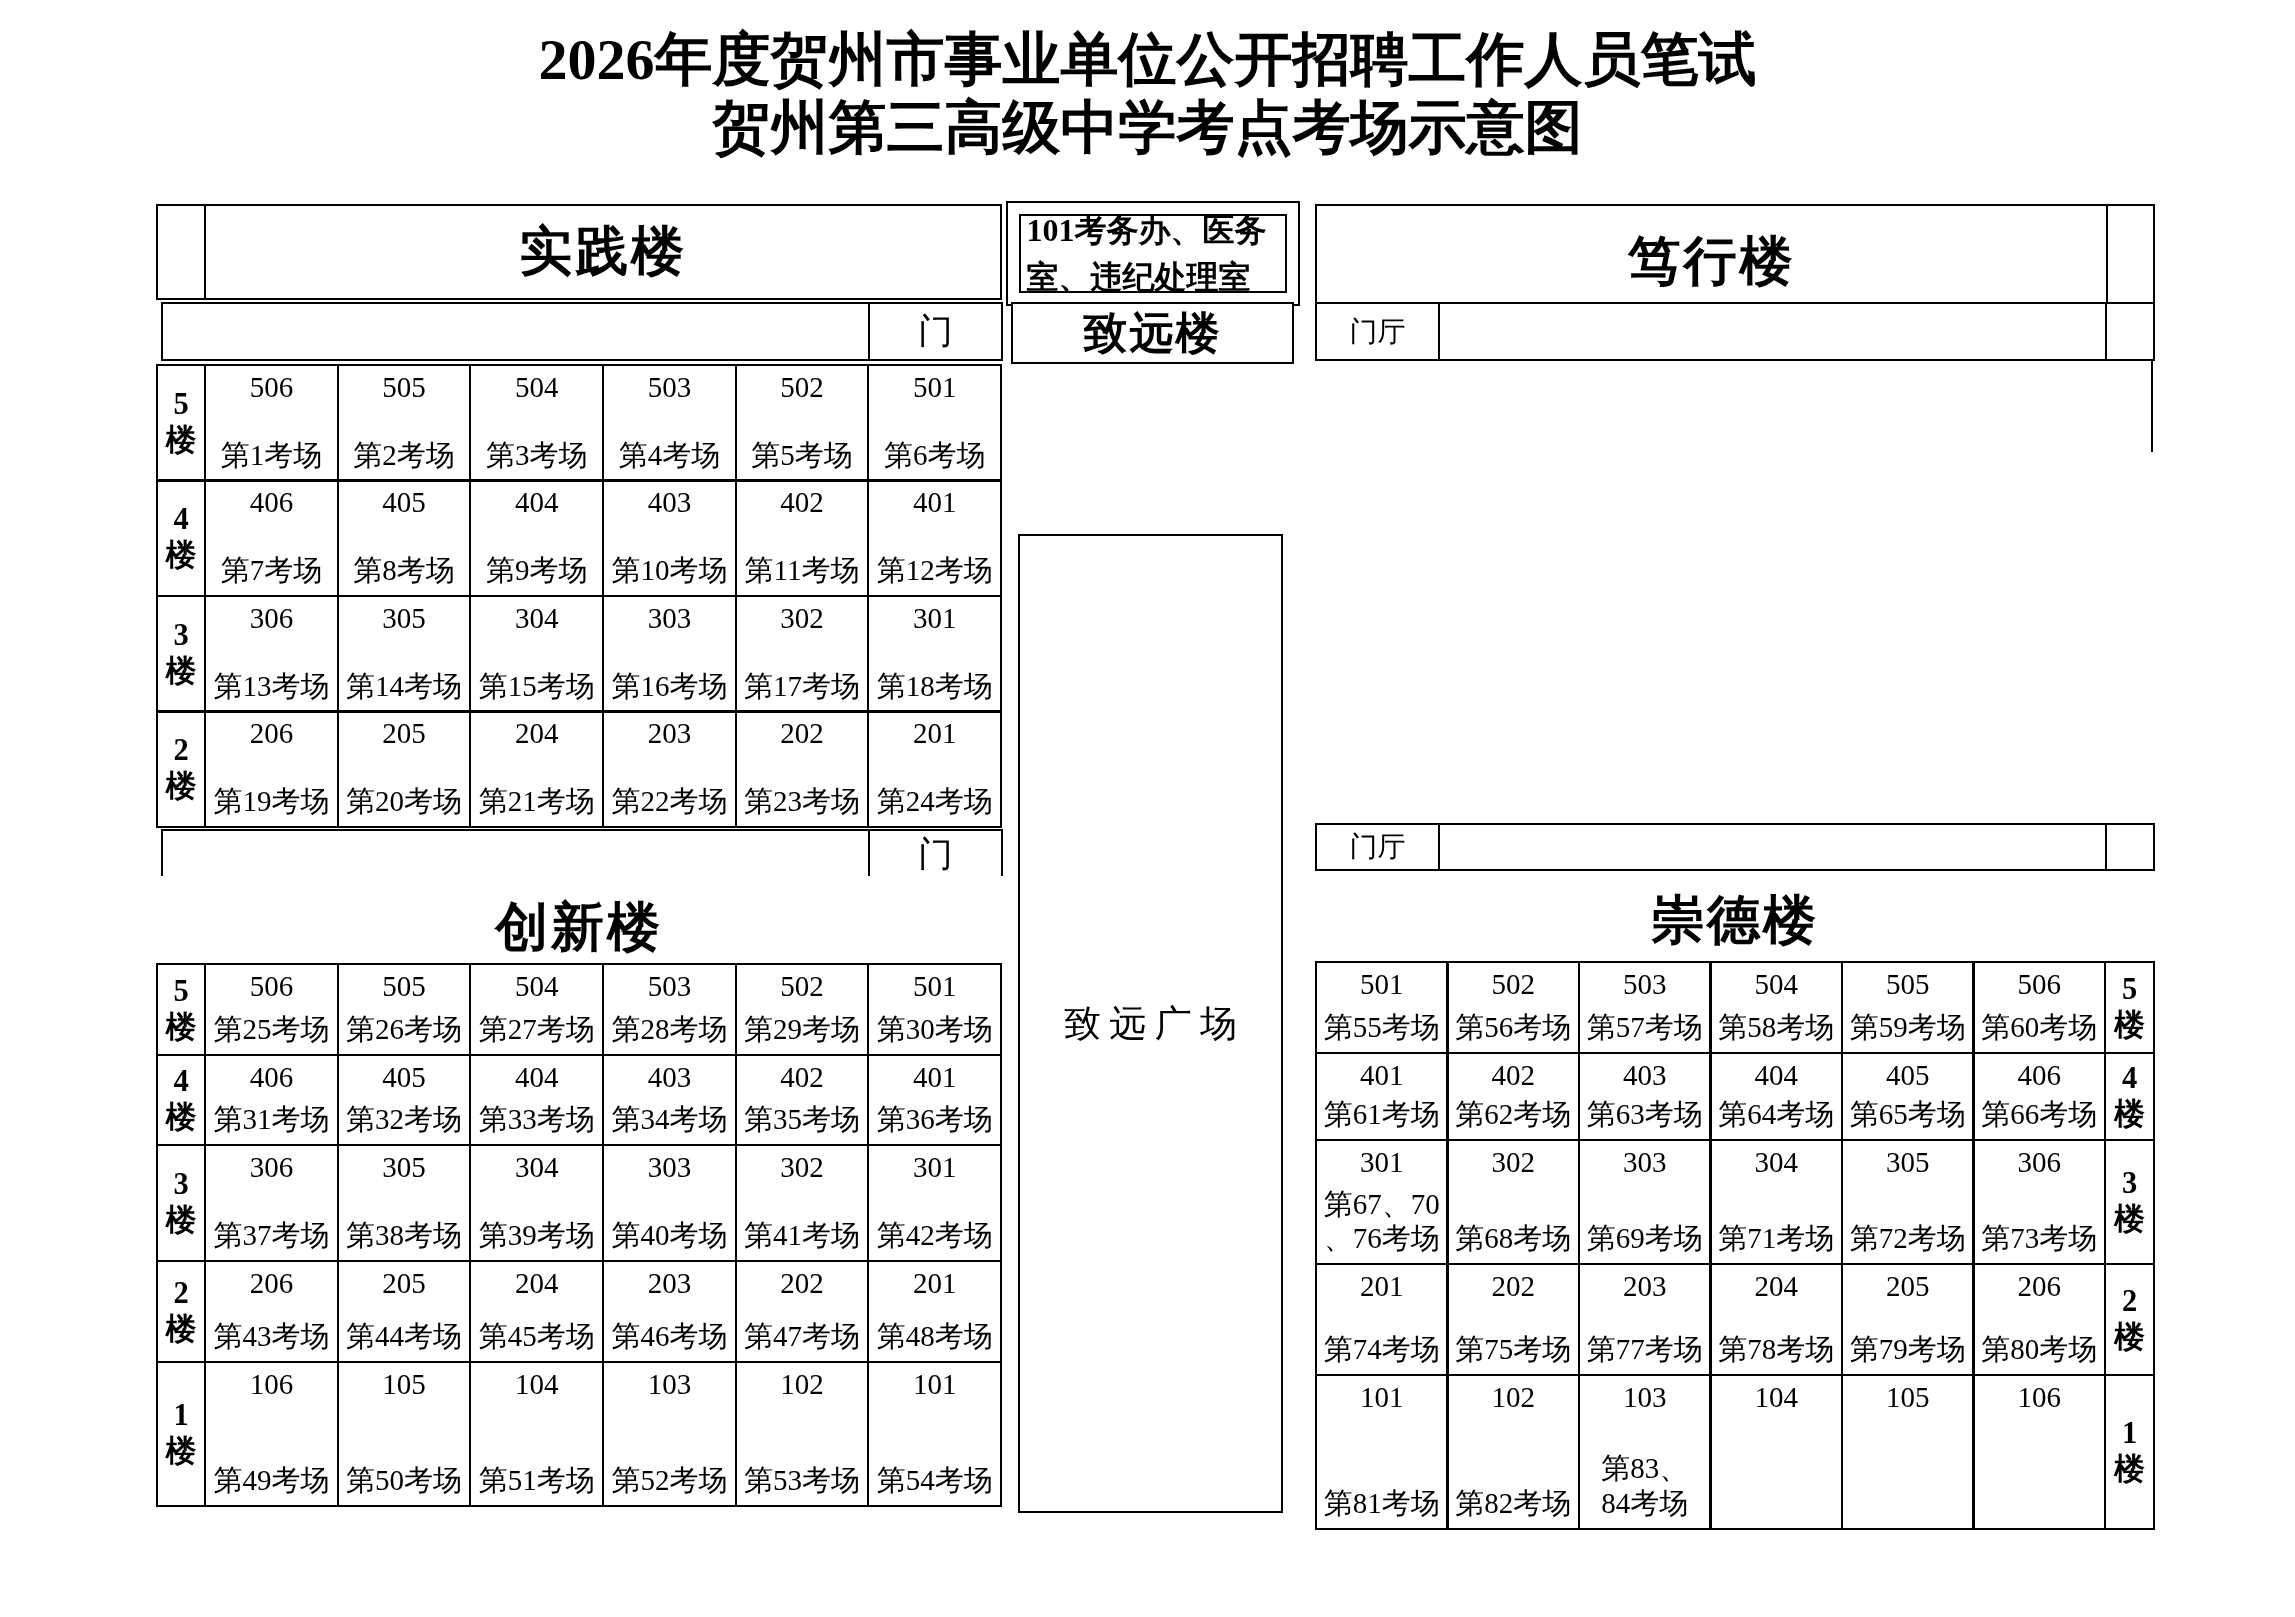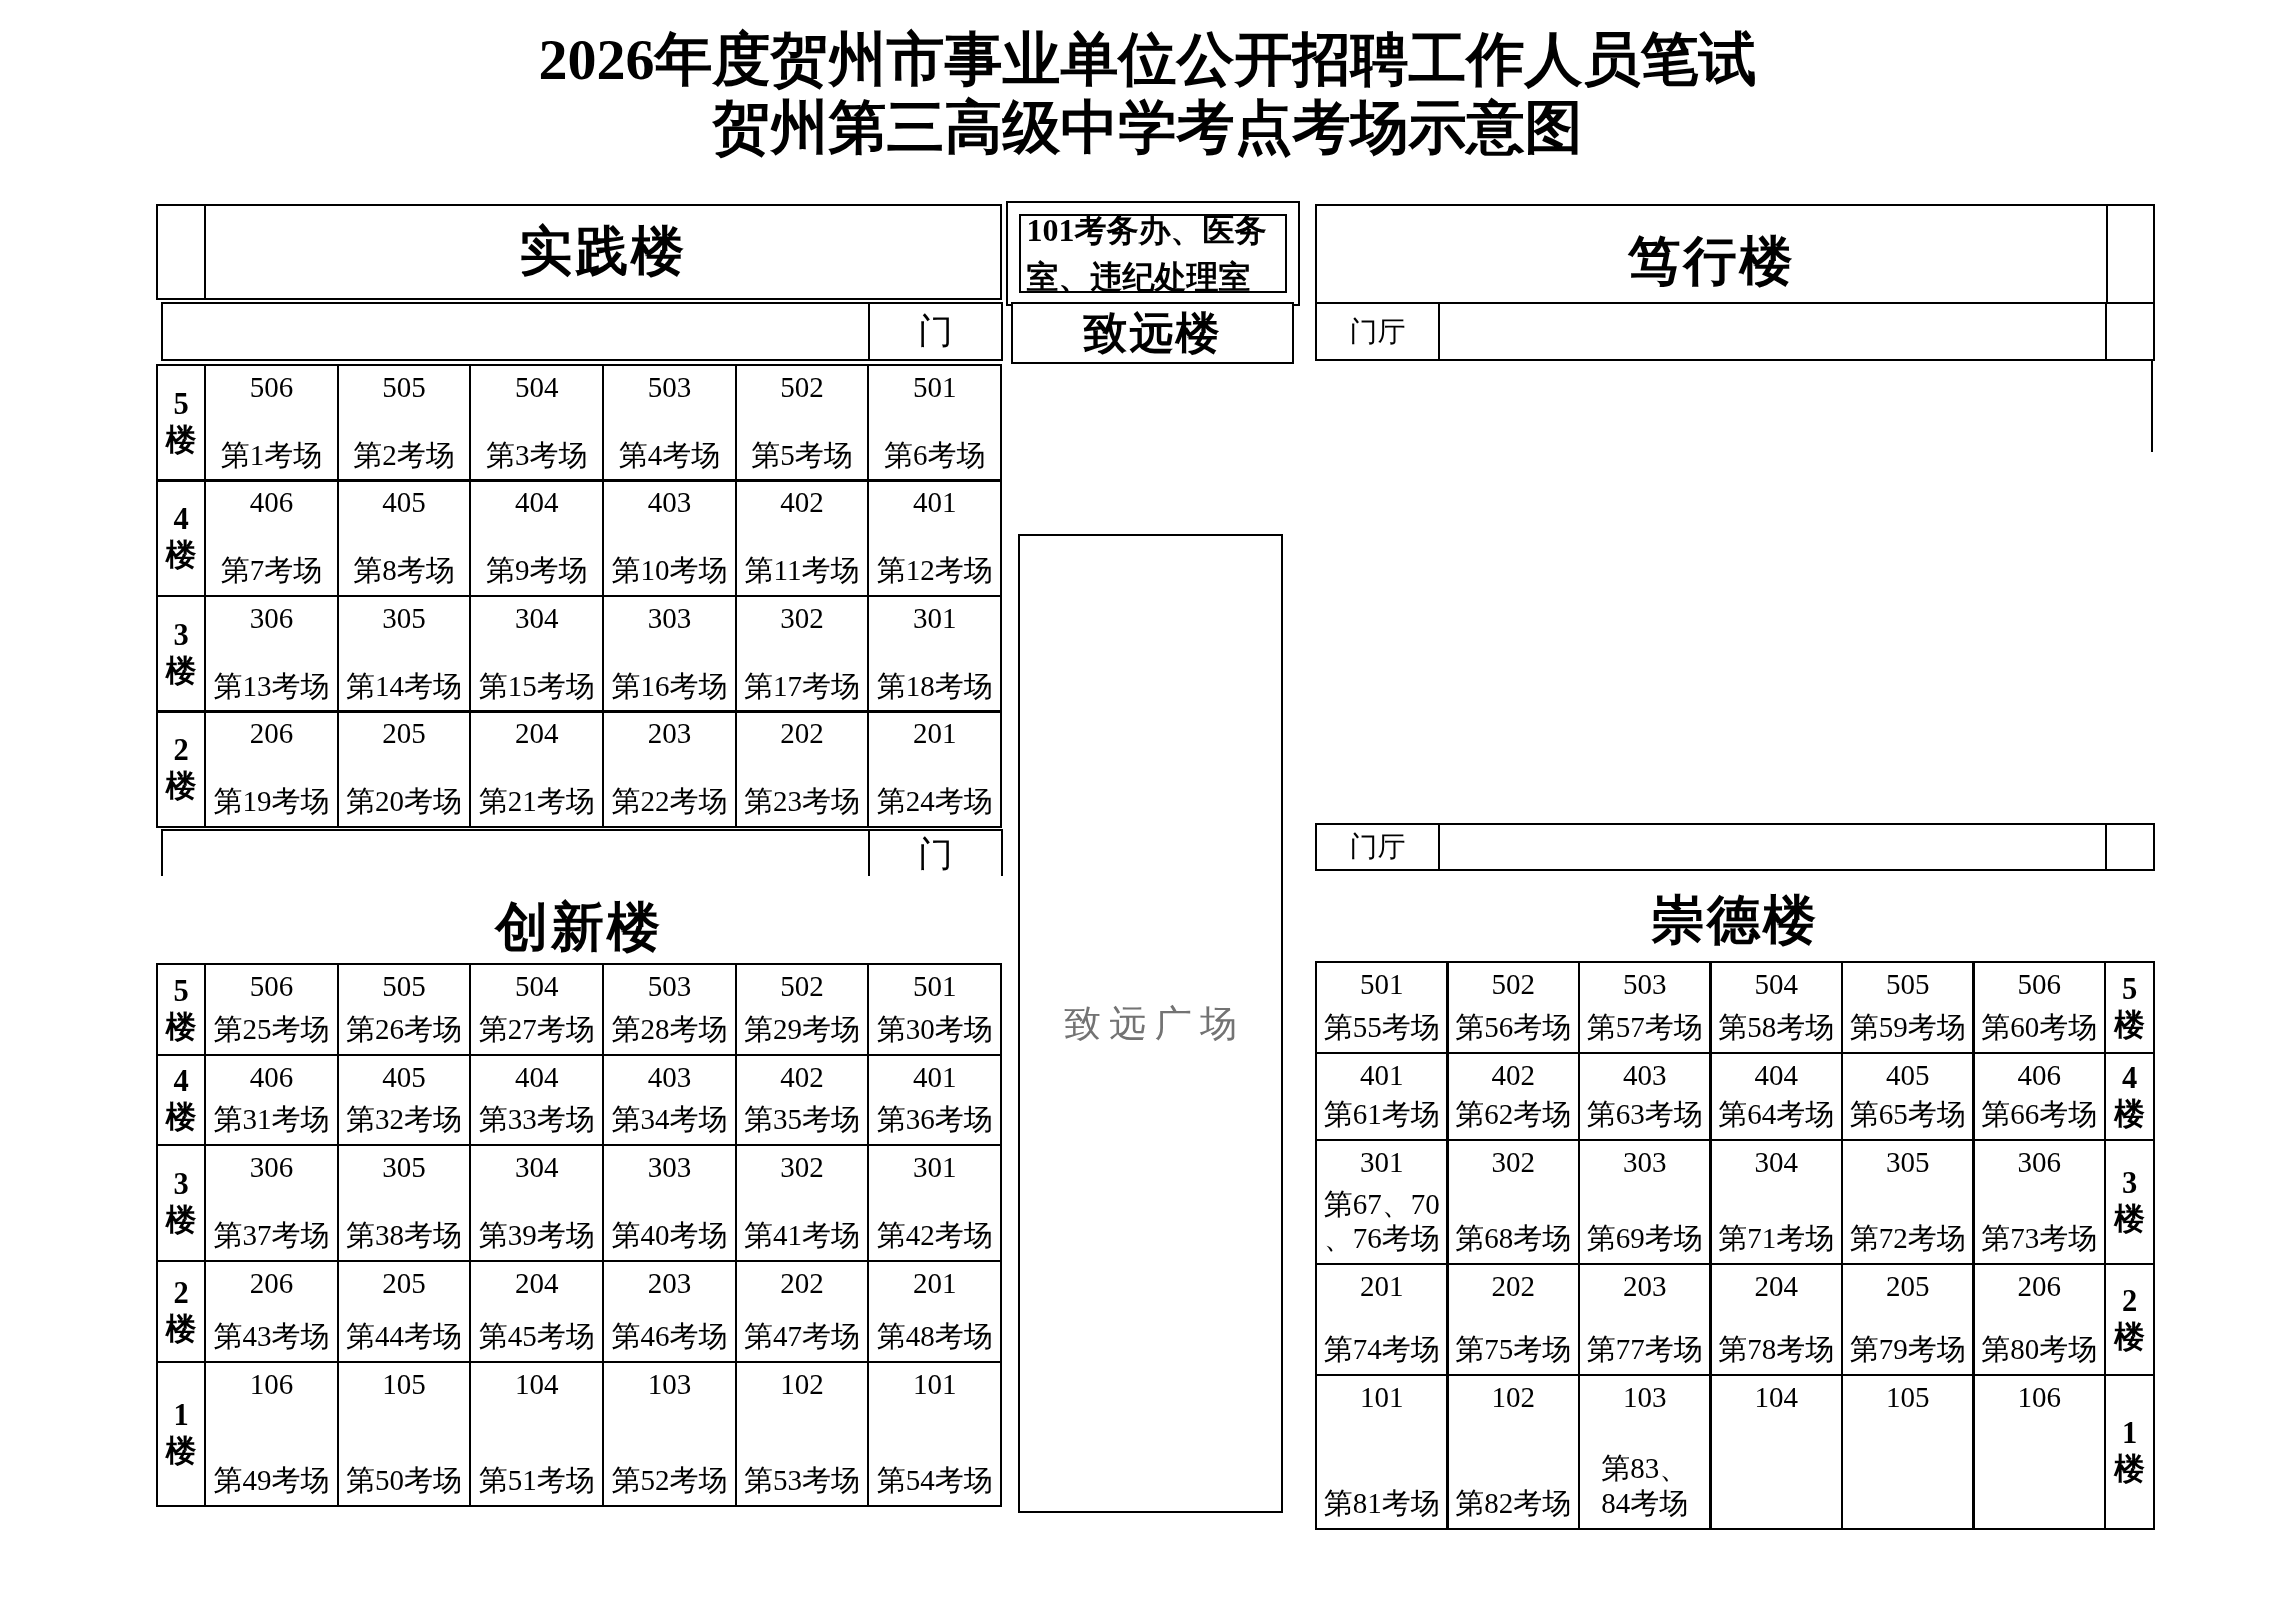--- a/index.html
+++ b/index.html
@@ -29,21 +29,21 @@
   .cell{background:#fff;box-sizing:border-box;}
   .flabel{display:flex;align-items:center;justify-content:center;}
   .flabel-inner{display:block;width:33px;text-align:center;font-weight:bold;font-size:30.5px;
                 line-height:1.18;word-break:break-all;}
   .room{display:flex;flex-direction:column;justify-content:space-between;align-items:center;
         padding:5.5px 1.4px 7px 1.4px;}
   .rnum{font-size:29px;line-height:1.1;}
   .rname{font-size:29px;line-height:1.2;text-align:center;word-break:break-all;white-space:pre-line;}
   .plaza-box{position:absolute;box-sizing:border-box;border:2.1px solid #000;background:#fff;
              display:flex;align-items:center;justify-content:center;}
-  .plaza-txt{font-size:37px;letter-spacing:8.3px;padding-left:8.3px;color:#737373;}
+  .plaza-txt{font-size:37px;letter-spacing:8.3px;padding-left:8.3px;color:#000000;}
   .vline{position:absolute;width:0;border-left:2.1px solid #000;}
 </style>
 </head>
 <body>
 
 <div id="page">
 
   <div class="title-line" style="top:21px;">2026年度贺州市事业单位公开招聘工作人员笔试</div>
   <div class="title-line" style="top:89px;">贺州第三高级中学考点考场示意图</div>
 

